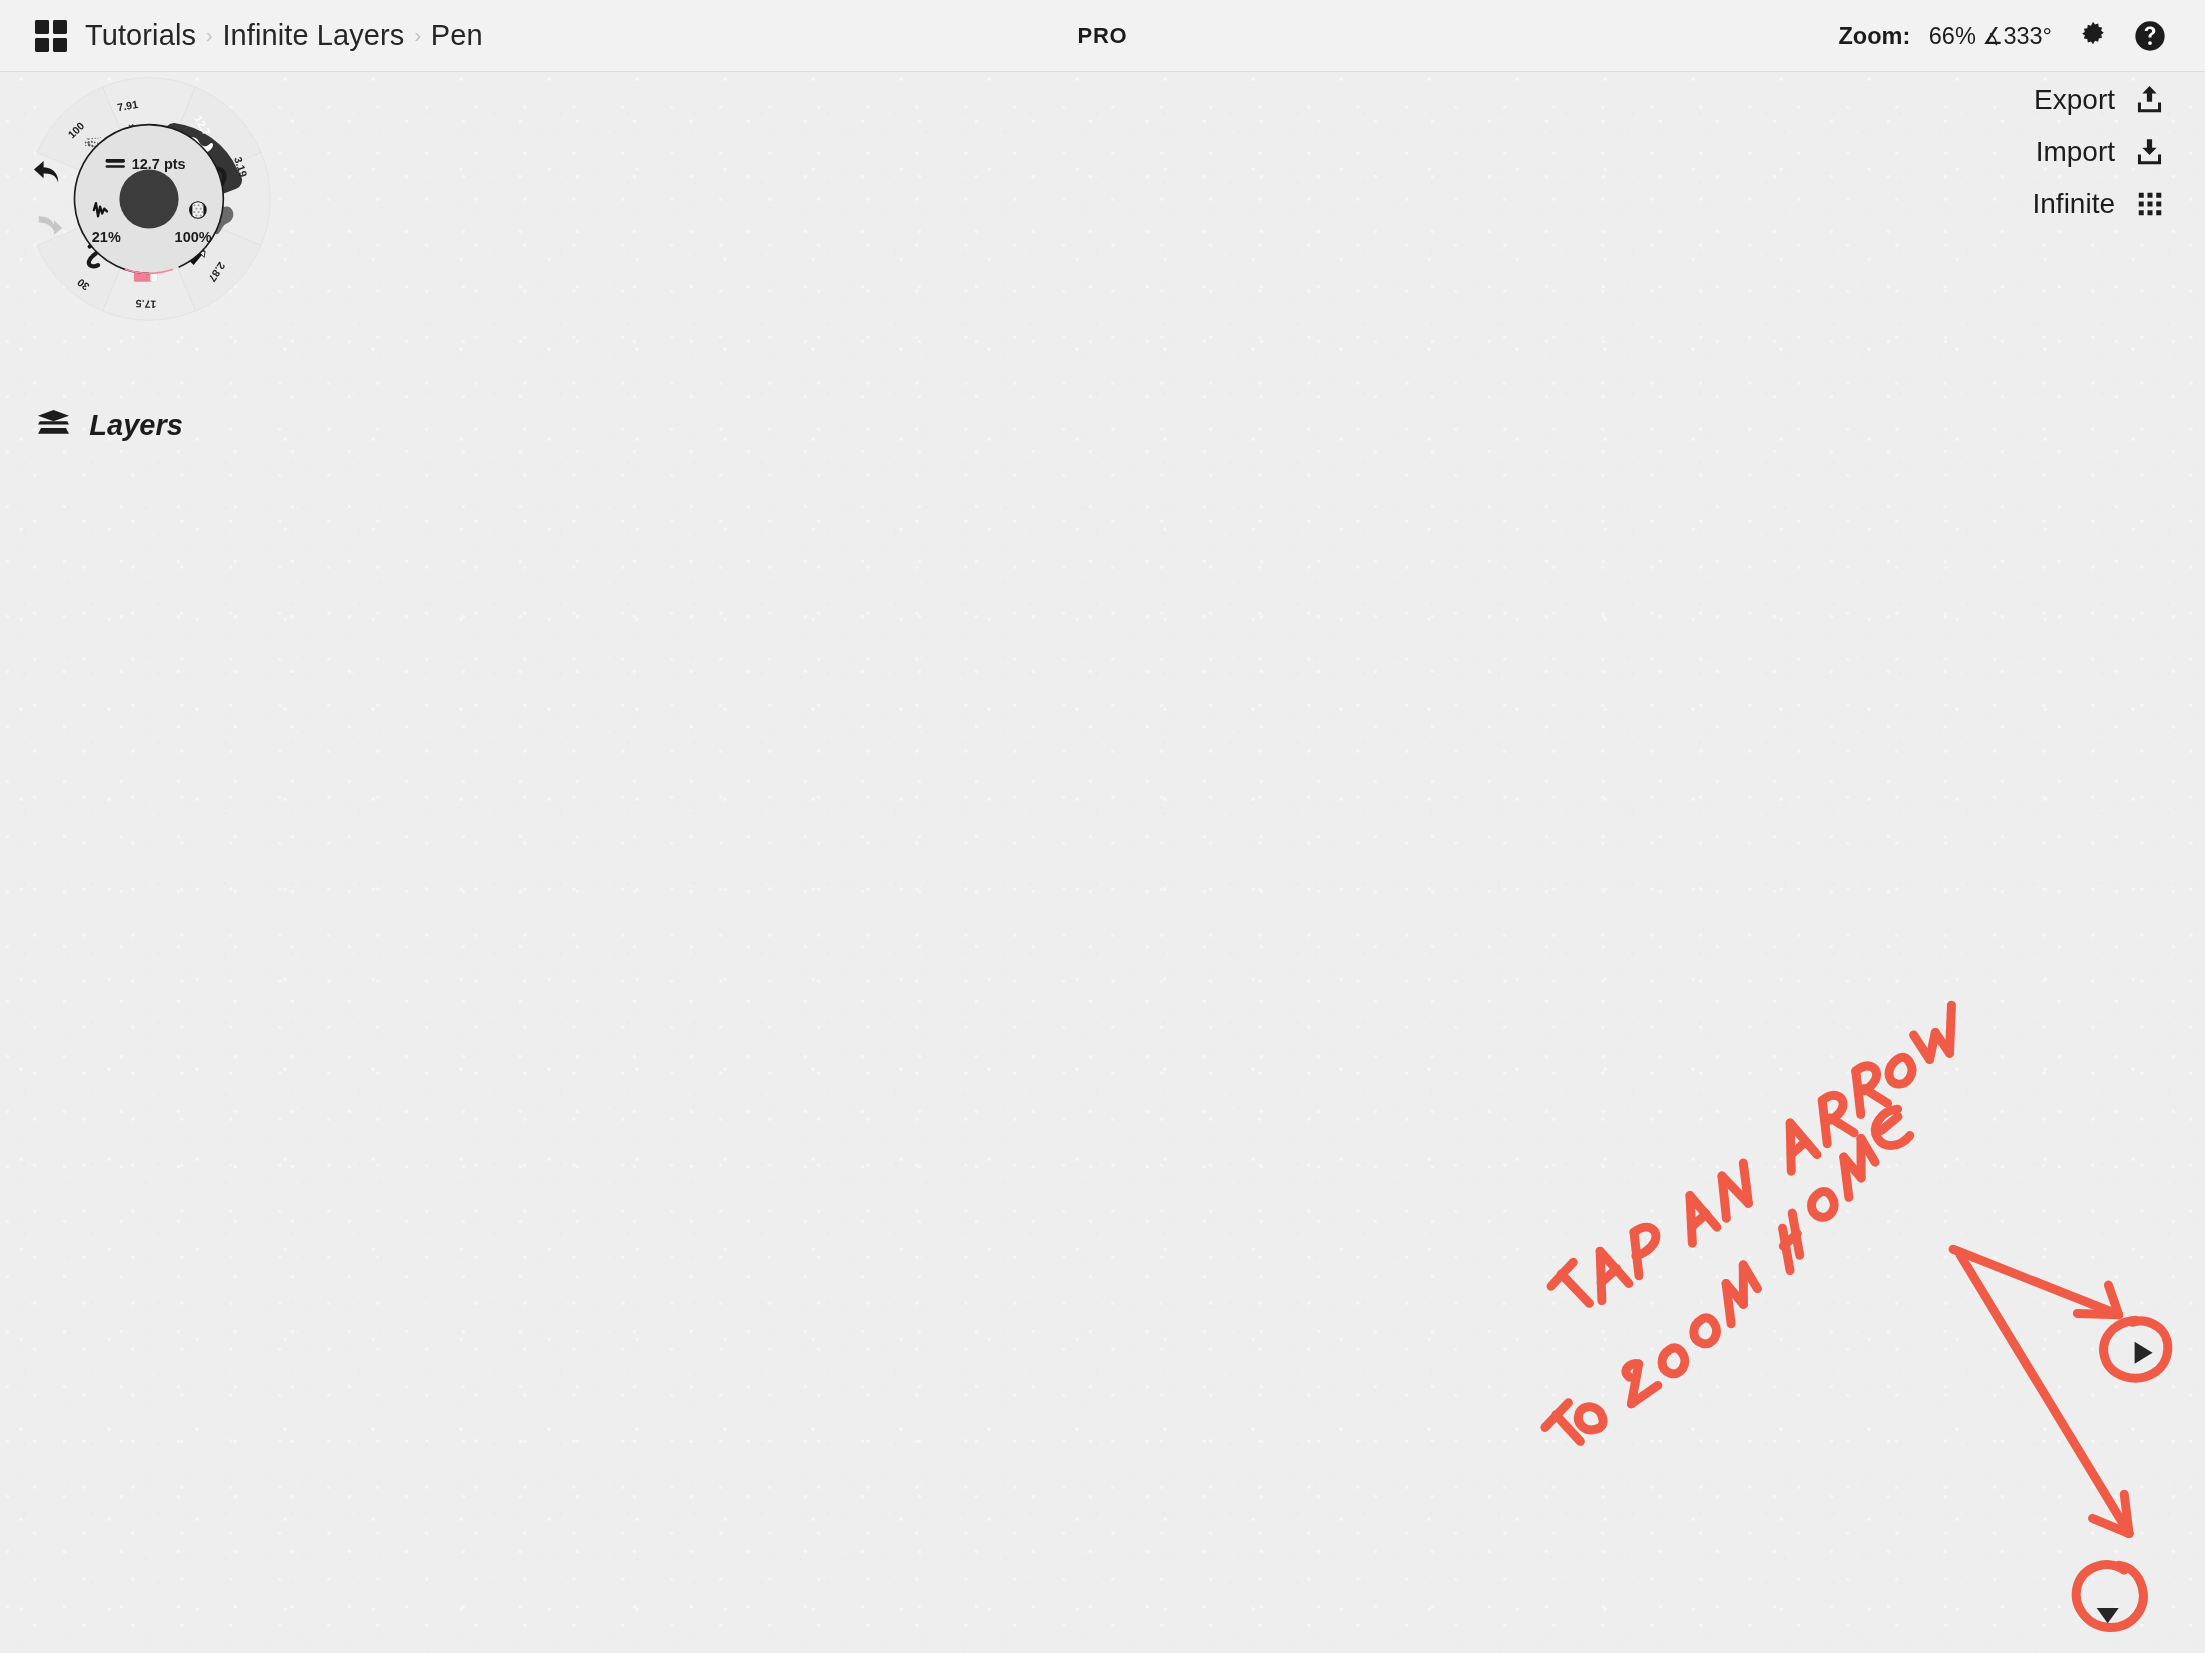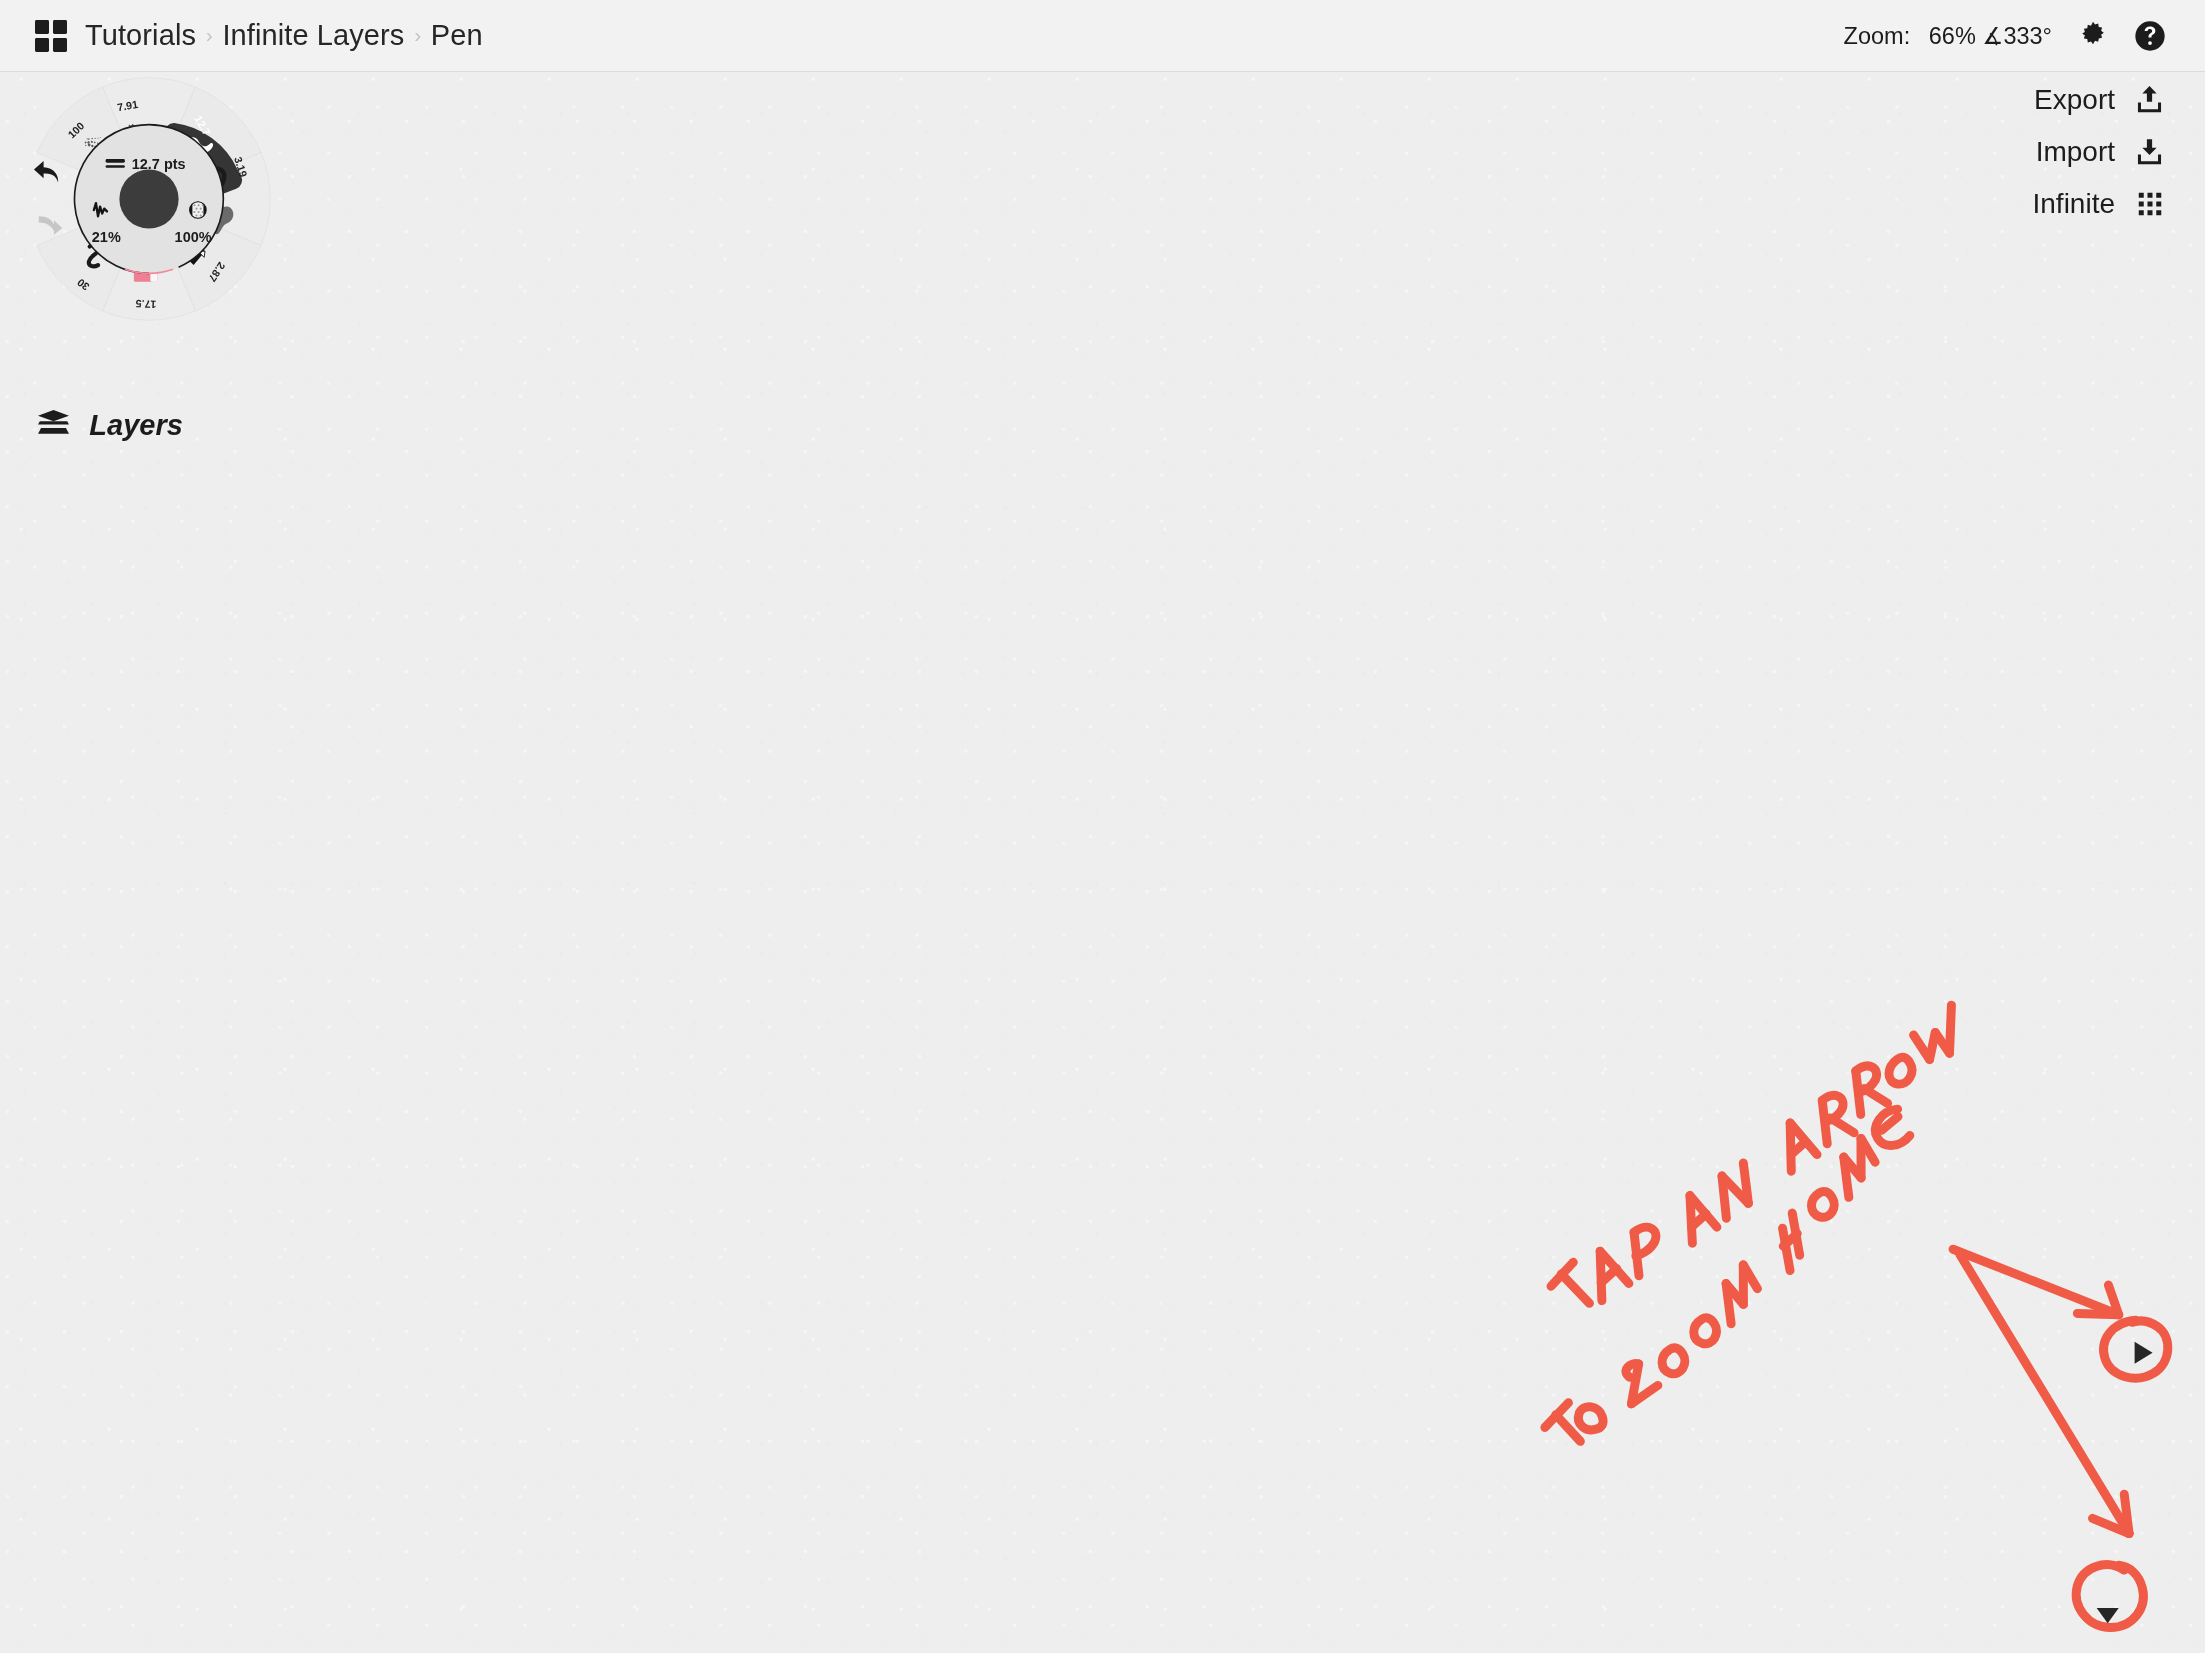--- a/index.html
+++ b/index.html
@@ -93,21 +93,21 @@
     align-items: center;
     gap: 25px;
     padding-right: 39px;
   }
   .zoom-readout {
     font-size: 23.5px;
     color: #1c1c1c;
     white-space: nowrap;
     cursor: pointer;
   }
-  .zoom-readout b { font-weight: normal; }
+  .zoom-readout b { font-weight: bold; }
   .zoom-readout .zval { font-weight: normal; margin-left: 12px; }
 
   .icon-btn { cursor: pointer; display:flex; align-items:center; justify-content:center; }
 
   
   .actions {
     position: absolute;
     top: 83px;
     right: 39px;
     display: flex;
@@ -181,20 +181,23 @@
     </div>
     <div style="display:flex;align-items:center;">
       <span class="crumb">Tutorials</span>
       <span class="crumb-sep">›</span>
       <span class="crumb">Infinite Layers</span>
       <span class="crumb-sep">›</span>
       <span class="crumb">Pen</span>
     </div>
   </div>
 
+  <div class="topbar-center">
+    <span>PRO</span>
+  </div>
 
   <div class="topbar-right">
     <div class="zoom-readout">
       <b>Zoom:</b>
       <span class="zval">66% ∡333°</span>
     </div>
 
     <div class="icon-btn">
       <svg width="32" height="32" viewBox="0 0 24 24" aria-hidden="true">
         <path fill="#1c1c1c" d="M12 8.2a3.8 3.8 0 100 7.6 3.8 3.8 0 000-7.6zm0 5.6a1.8 1.8 0 110-3.6 1.8 1.8 0 010 3.6z"></path>

